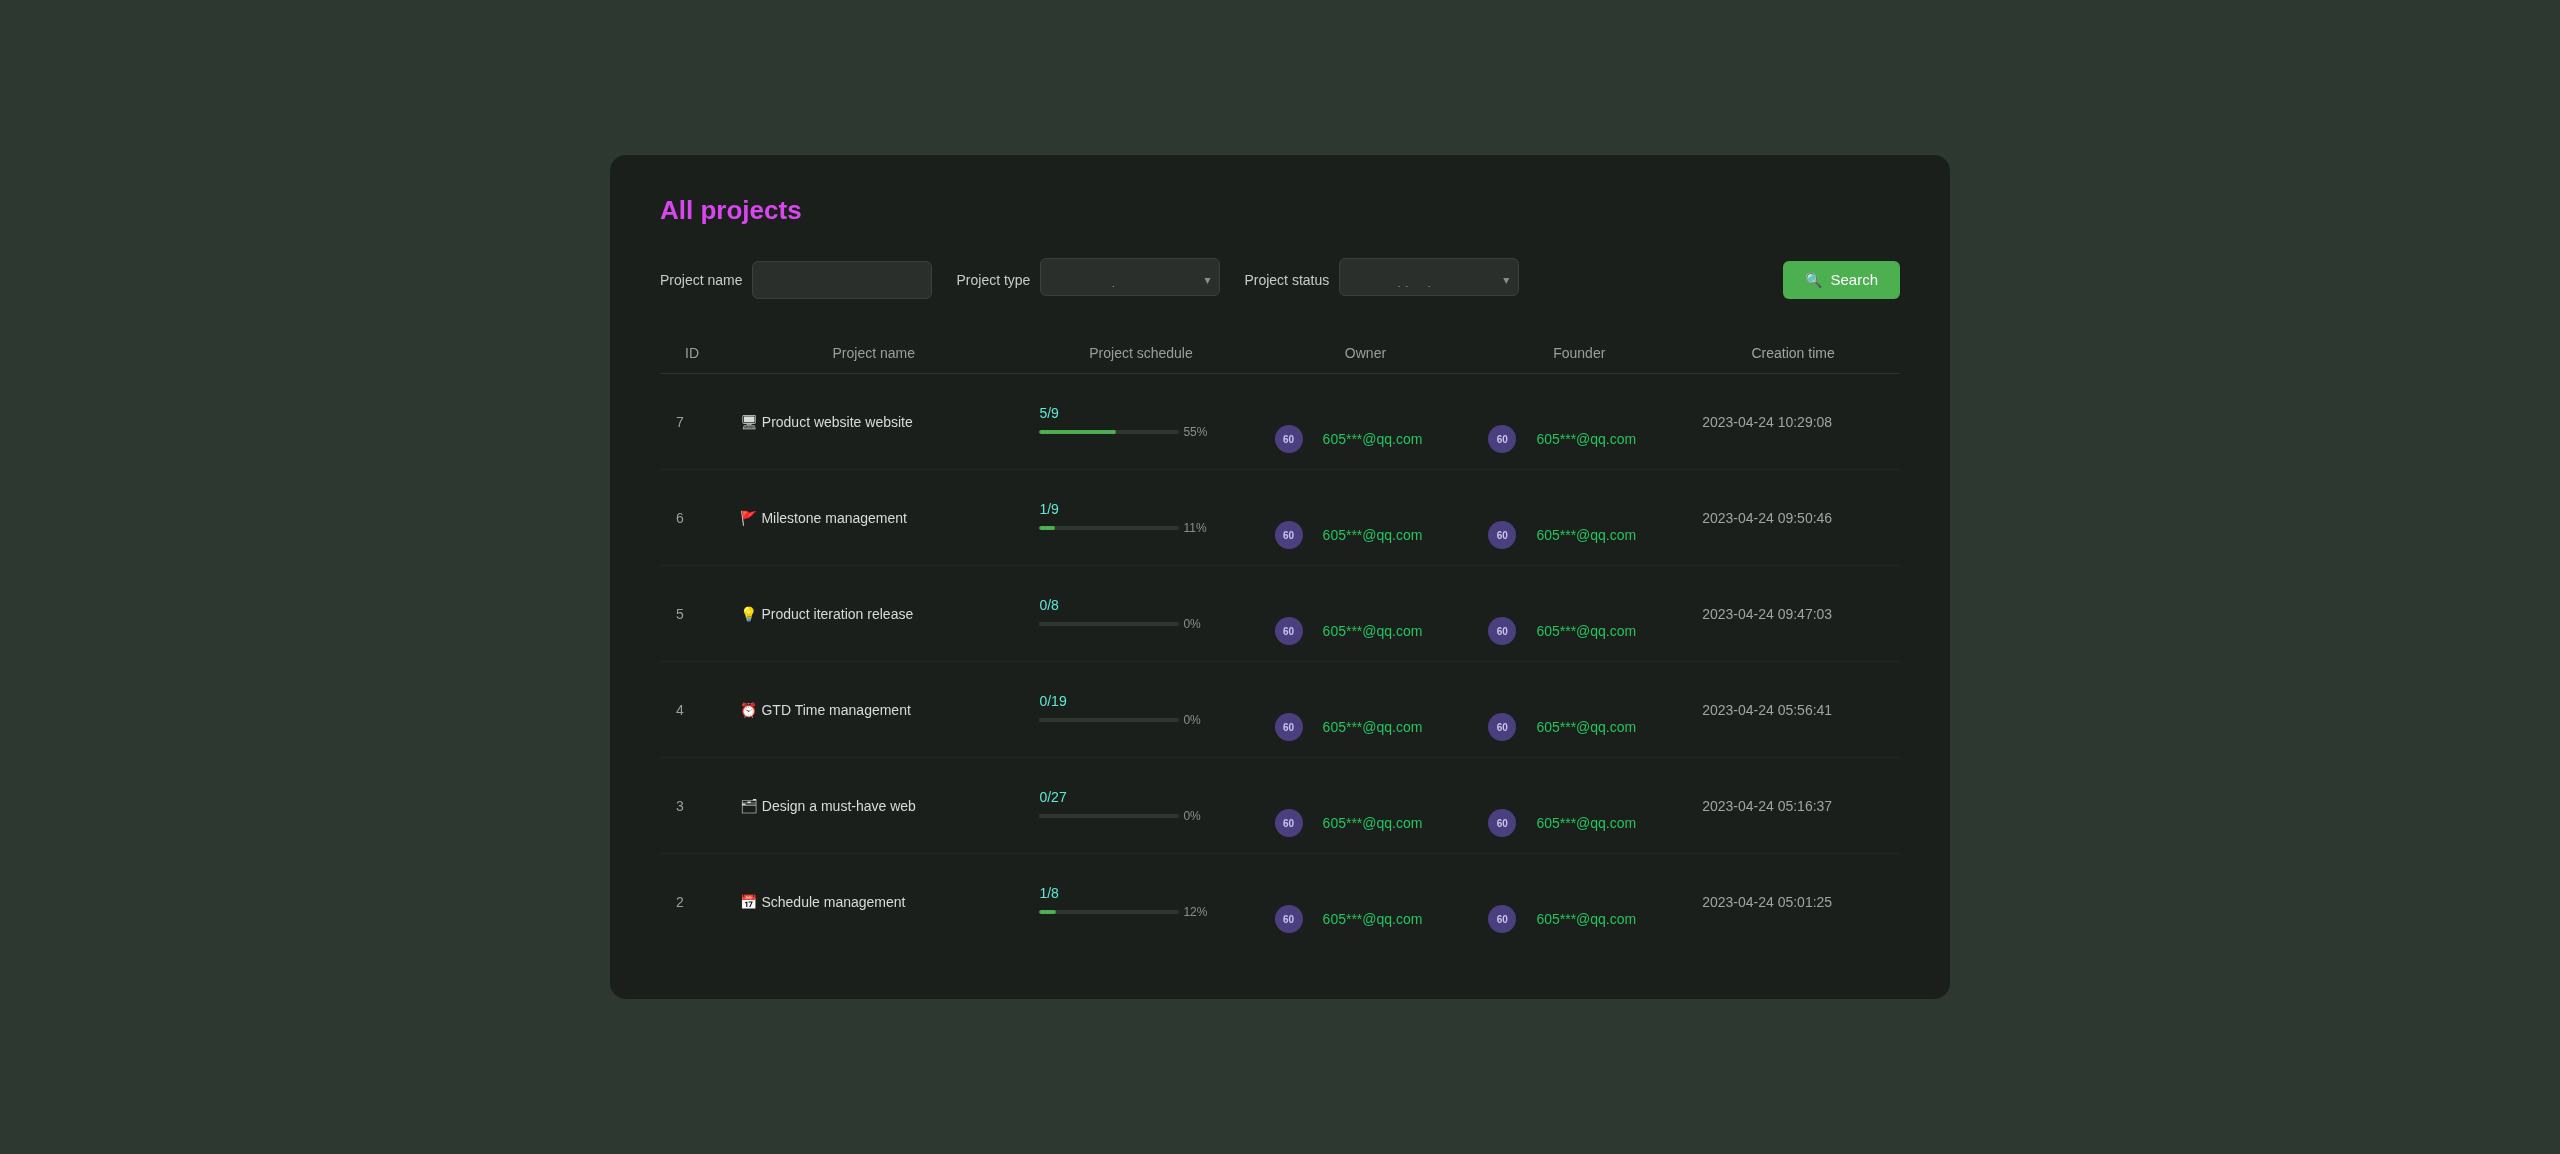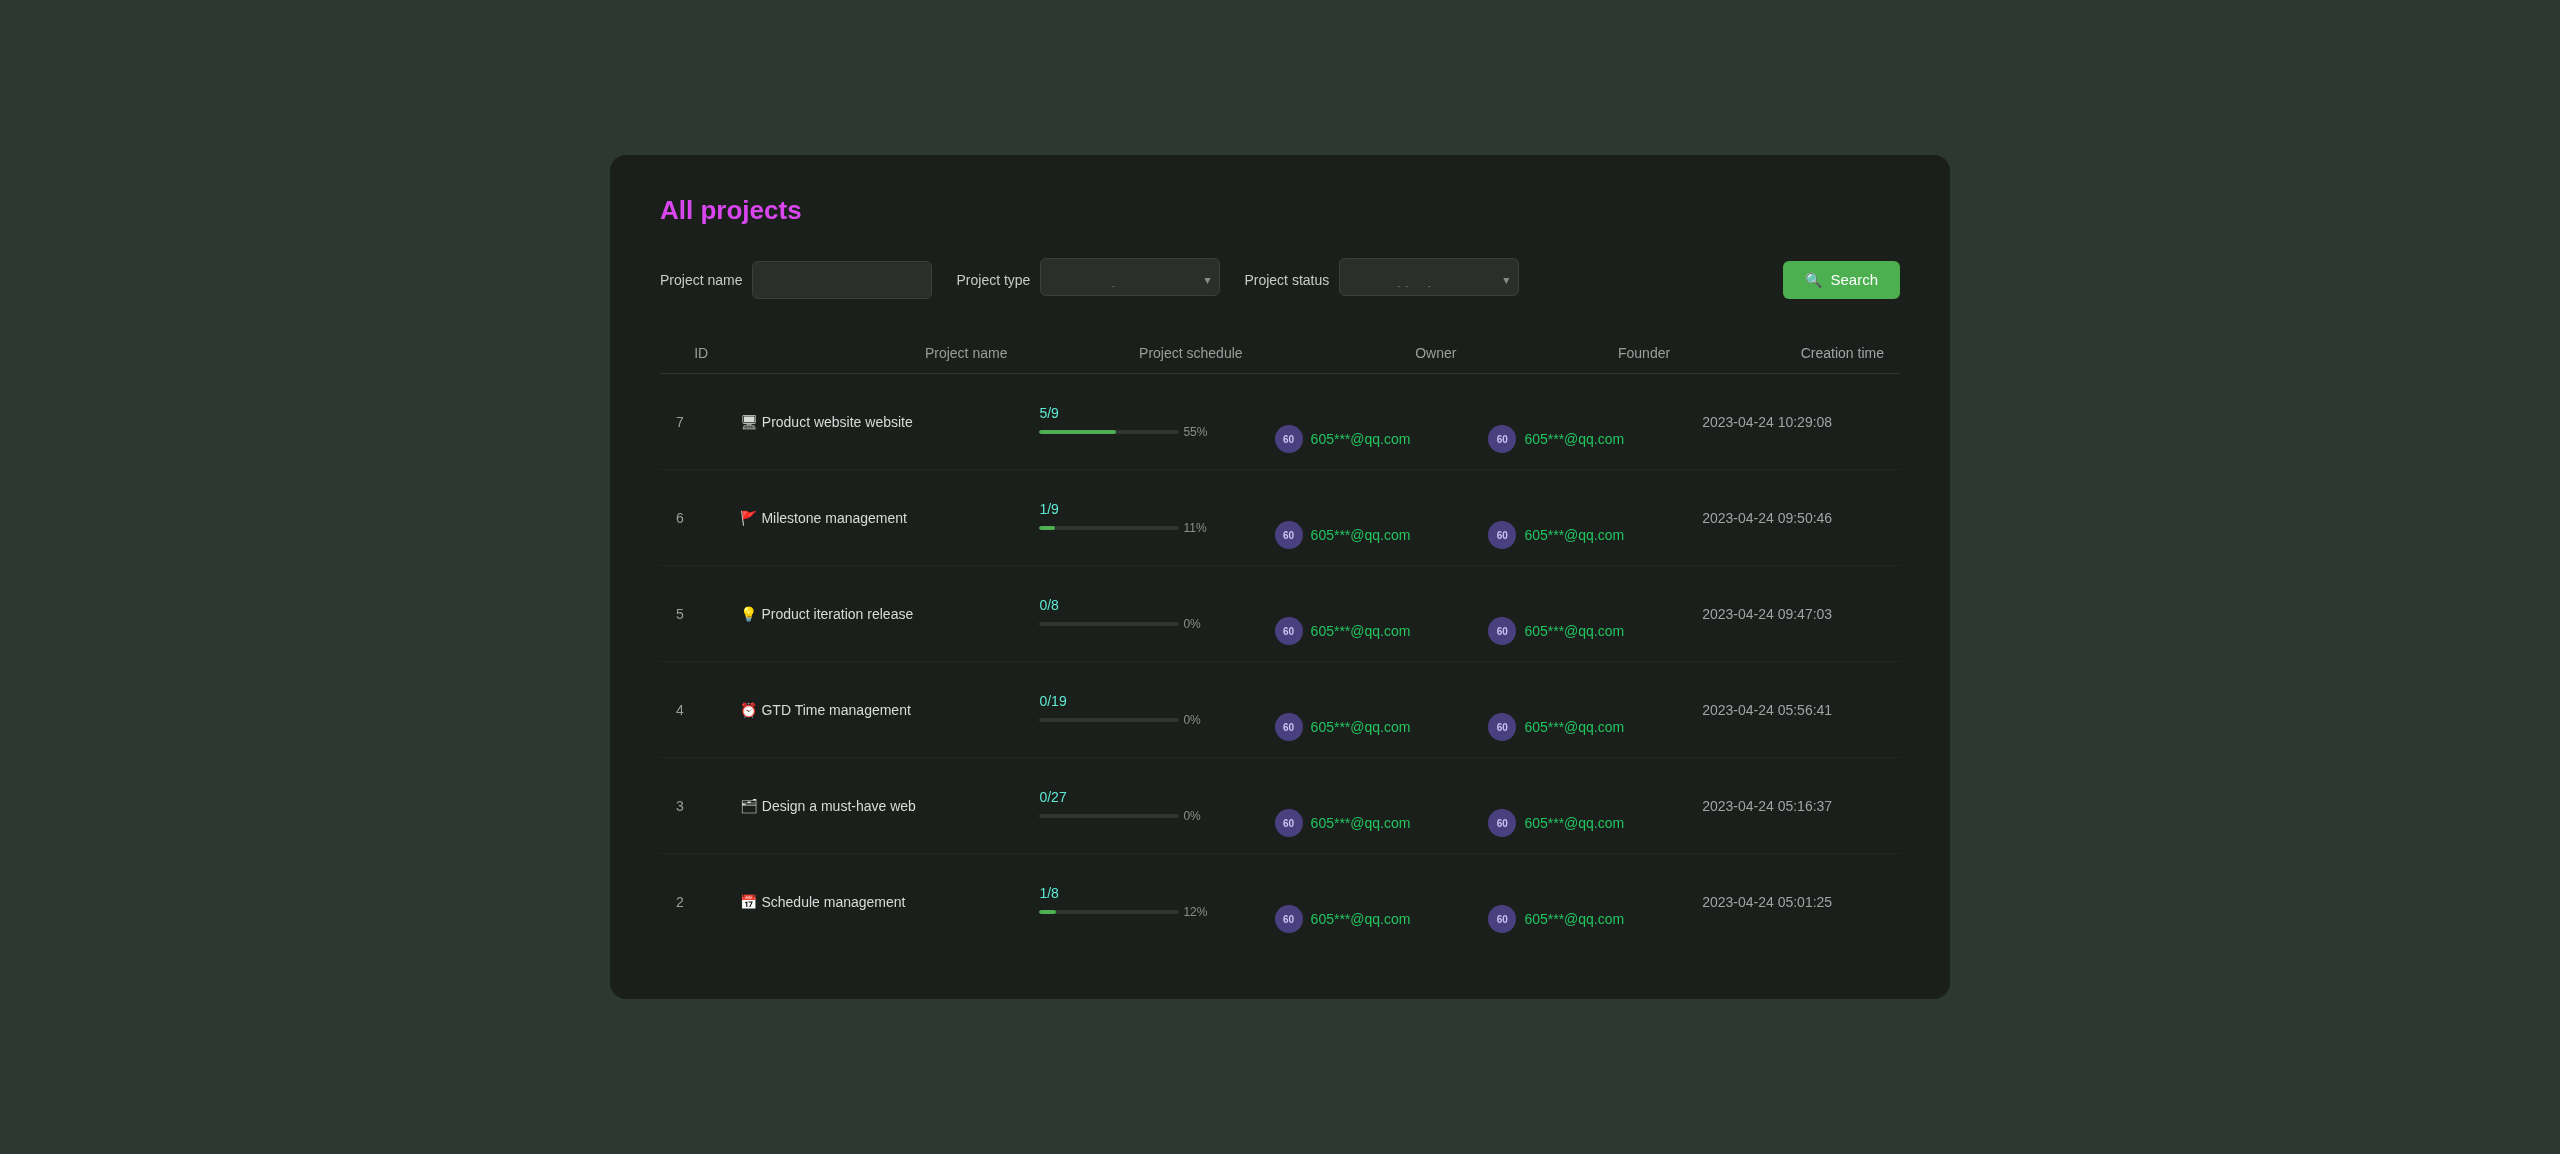--- a/index.html
+++ b/index.html
@@ -112,21 +112,21 @@
 
     thead tr {
       border-bottom: 1px solid #2e3430;
     }
 
     thead th {
       color: #9a9f9c;
       font-size: 14px;
       font-weight: 500;
       padding: 12px 16px;
-      text-align: right;
+      text-align: center;
     }
 
     tbody tr {
       border-bottom: 1px solid #222724;
     }
 
     tbody tr:last-child {
       border-bottom: none;
     }
 
@@ -192,21 +192,21 @@
 
     .progress-pct {
       font-size: 12px;
       color: #8a8f8c;
       white-space: nowrap;
     }
 
     .user-cell {
       display: flex;
       align-items: center;
-      gap: 8px;
+      gap: 20px;
       margin-top: 35px;
     }
 
     .avatar {
       width: 28px;
       height: 28px;
       border-radius: 50%;
       background: #4a4080;
       display: flex;
       align-items: center;

